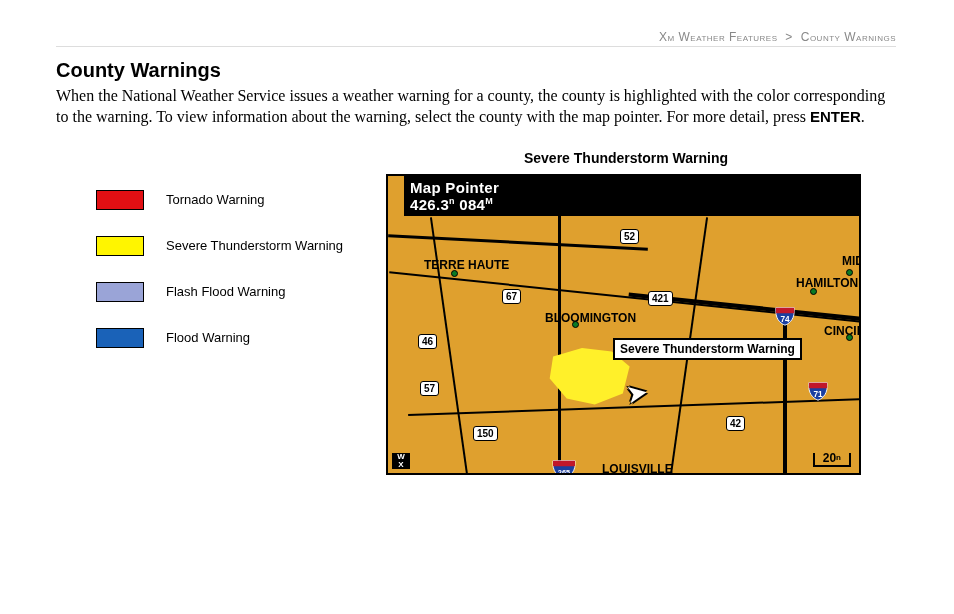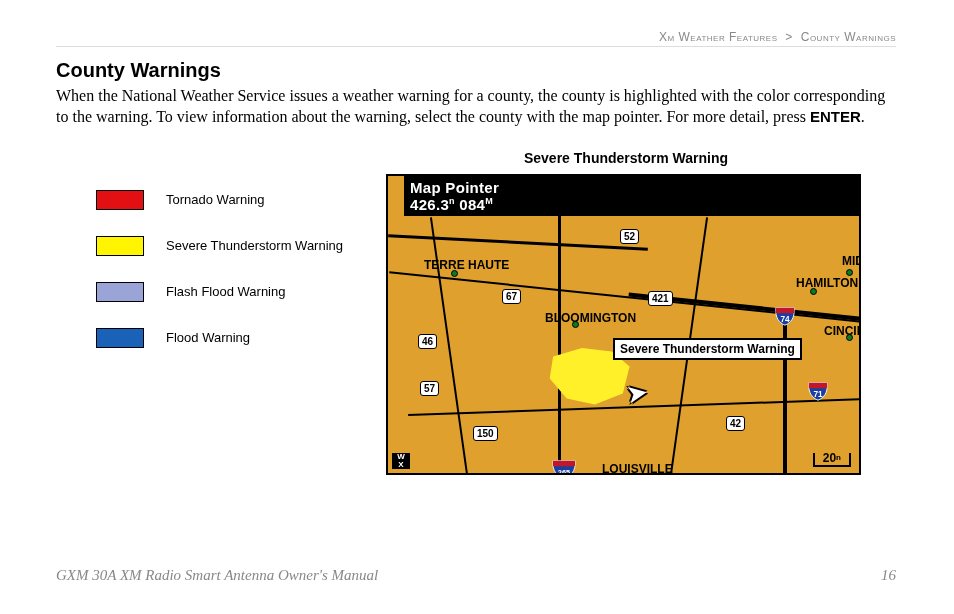--- a/index.html
+++ b/index.html
@@ -282,17 +282,13 @@
           <span>20</span><span style="font-size:8px;vertical-align:top;">n</span>
         </div>
         <div class="wx">
           <div>W</div>
             <div>X</div>
         </div>
       </div>
     </div>
   </div>
 
-  <div class="footer">
-    <span>GXM 30A XM Radio Smart Antenna Owner's Manual</span>
-    <span class="pnum">16</span>
-  </div>
 </div>
 
 </body></html>

